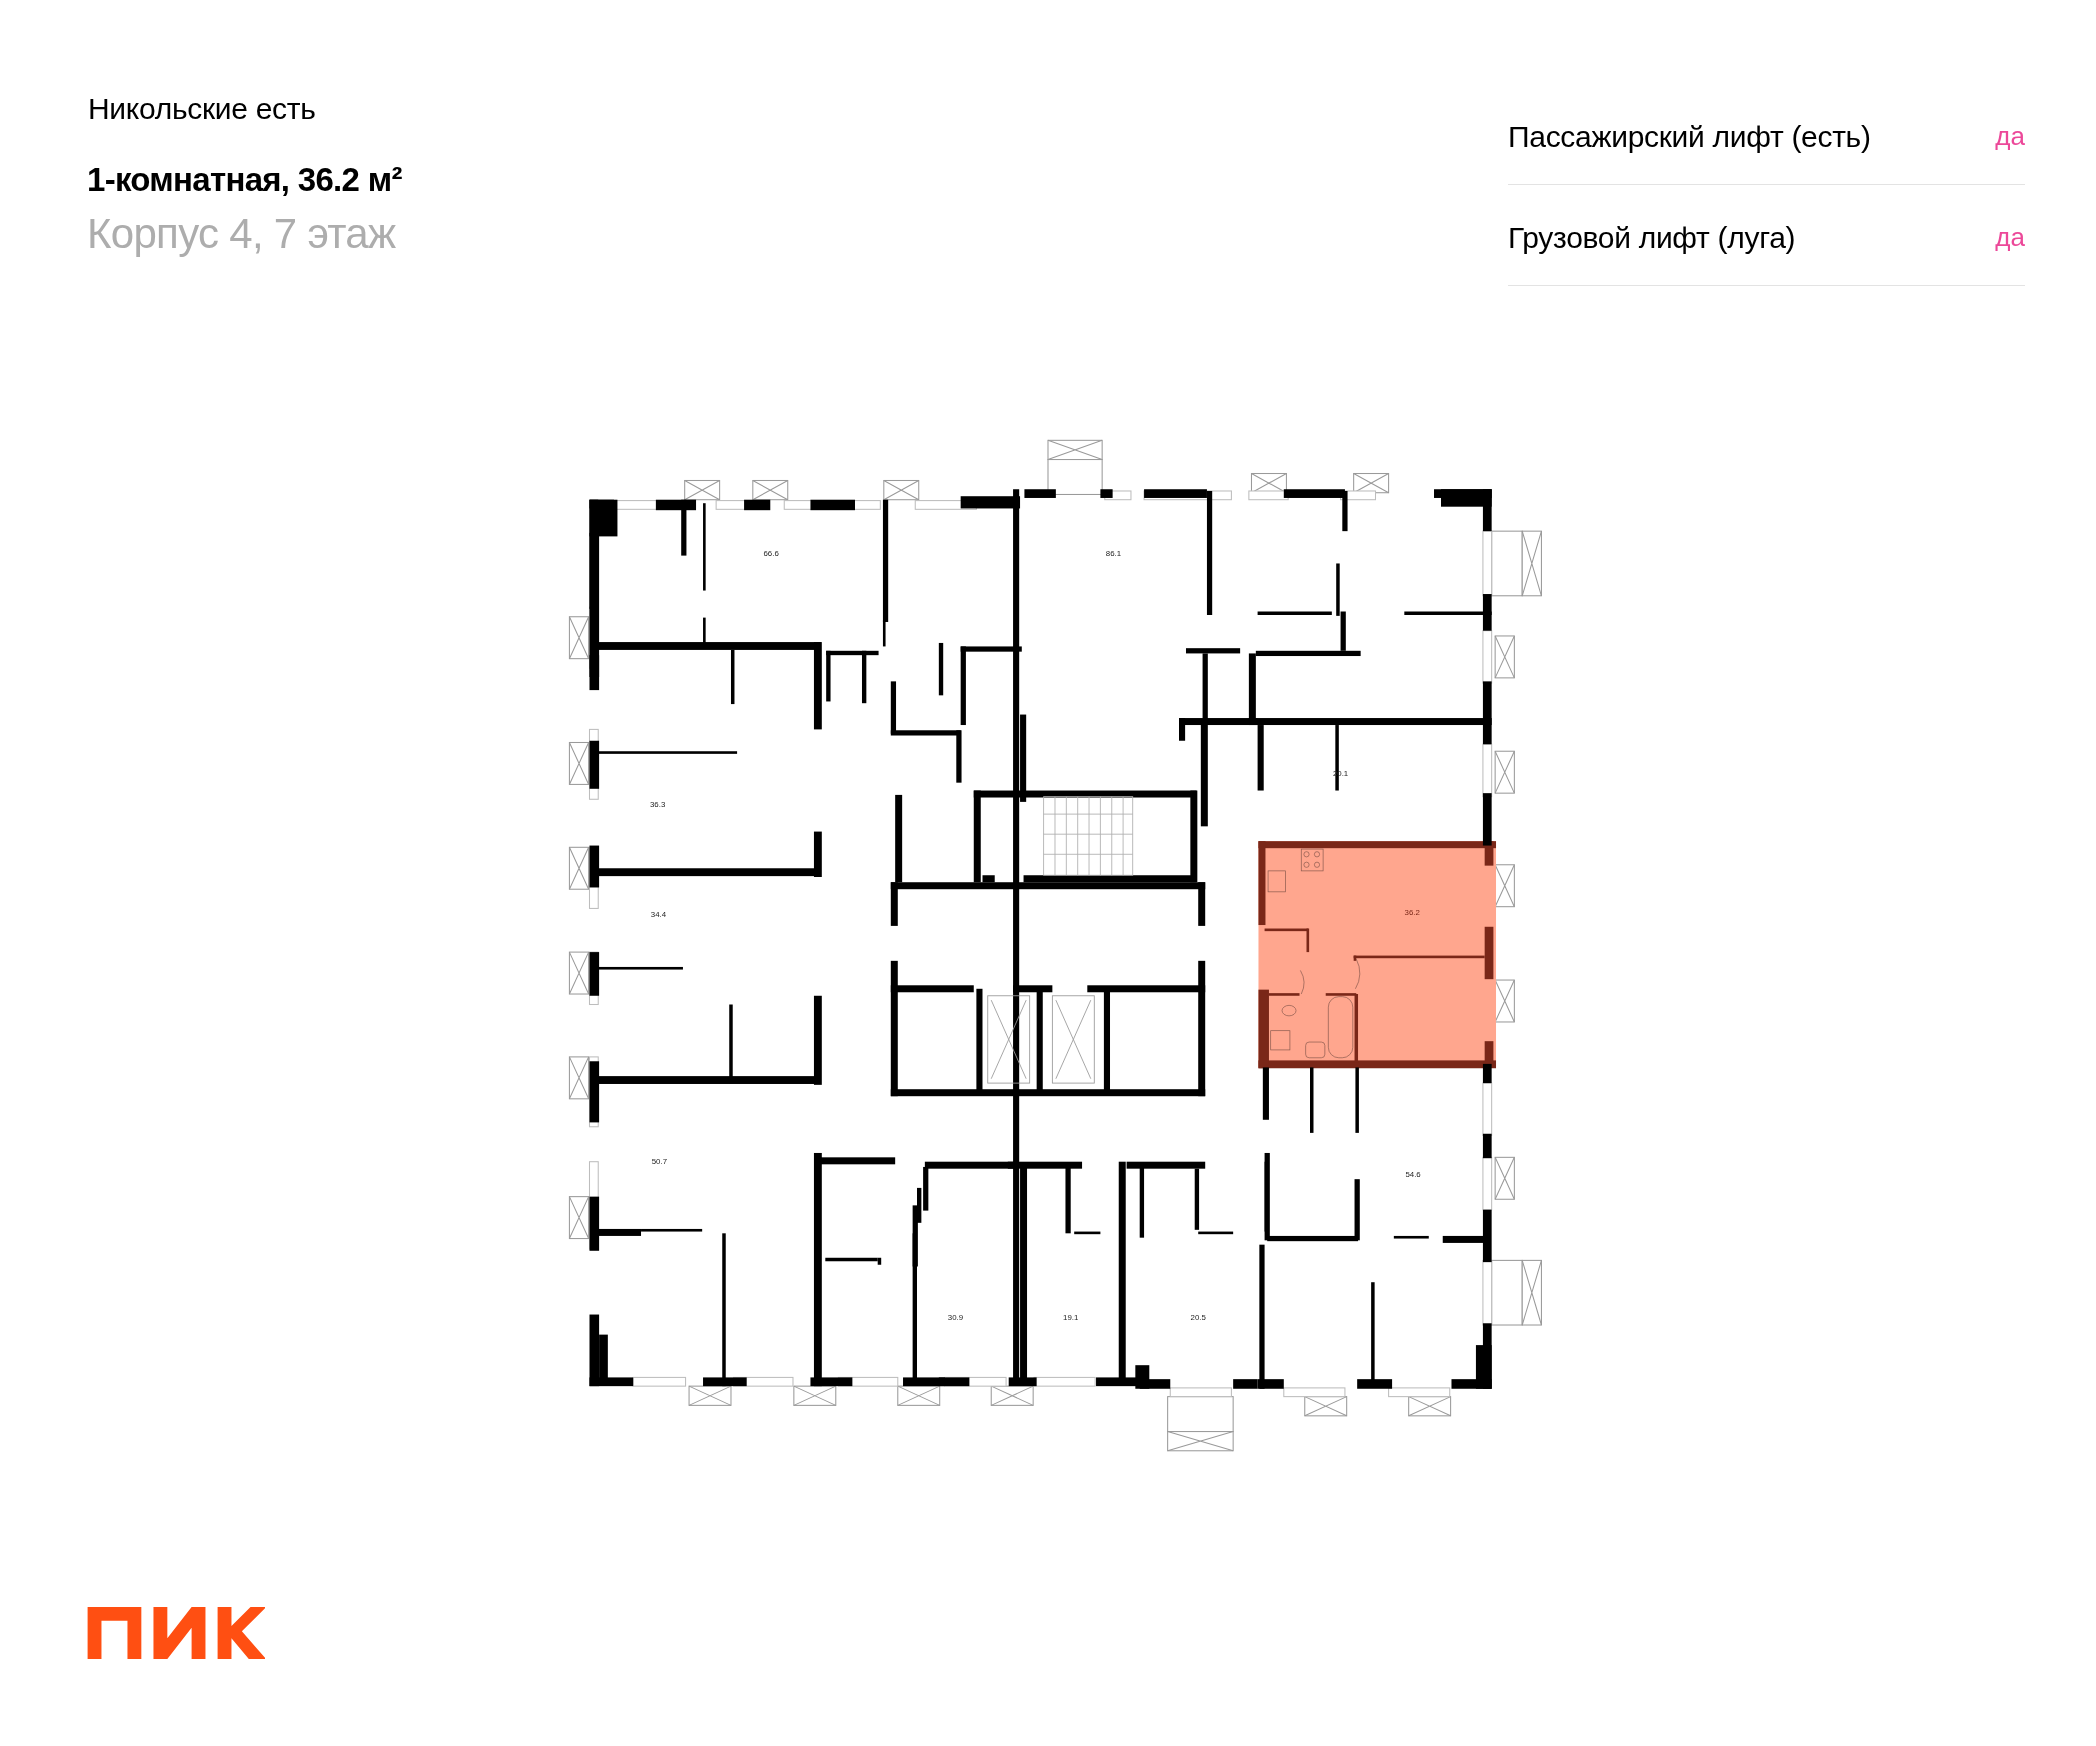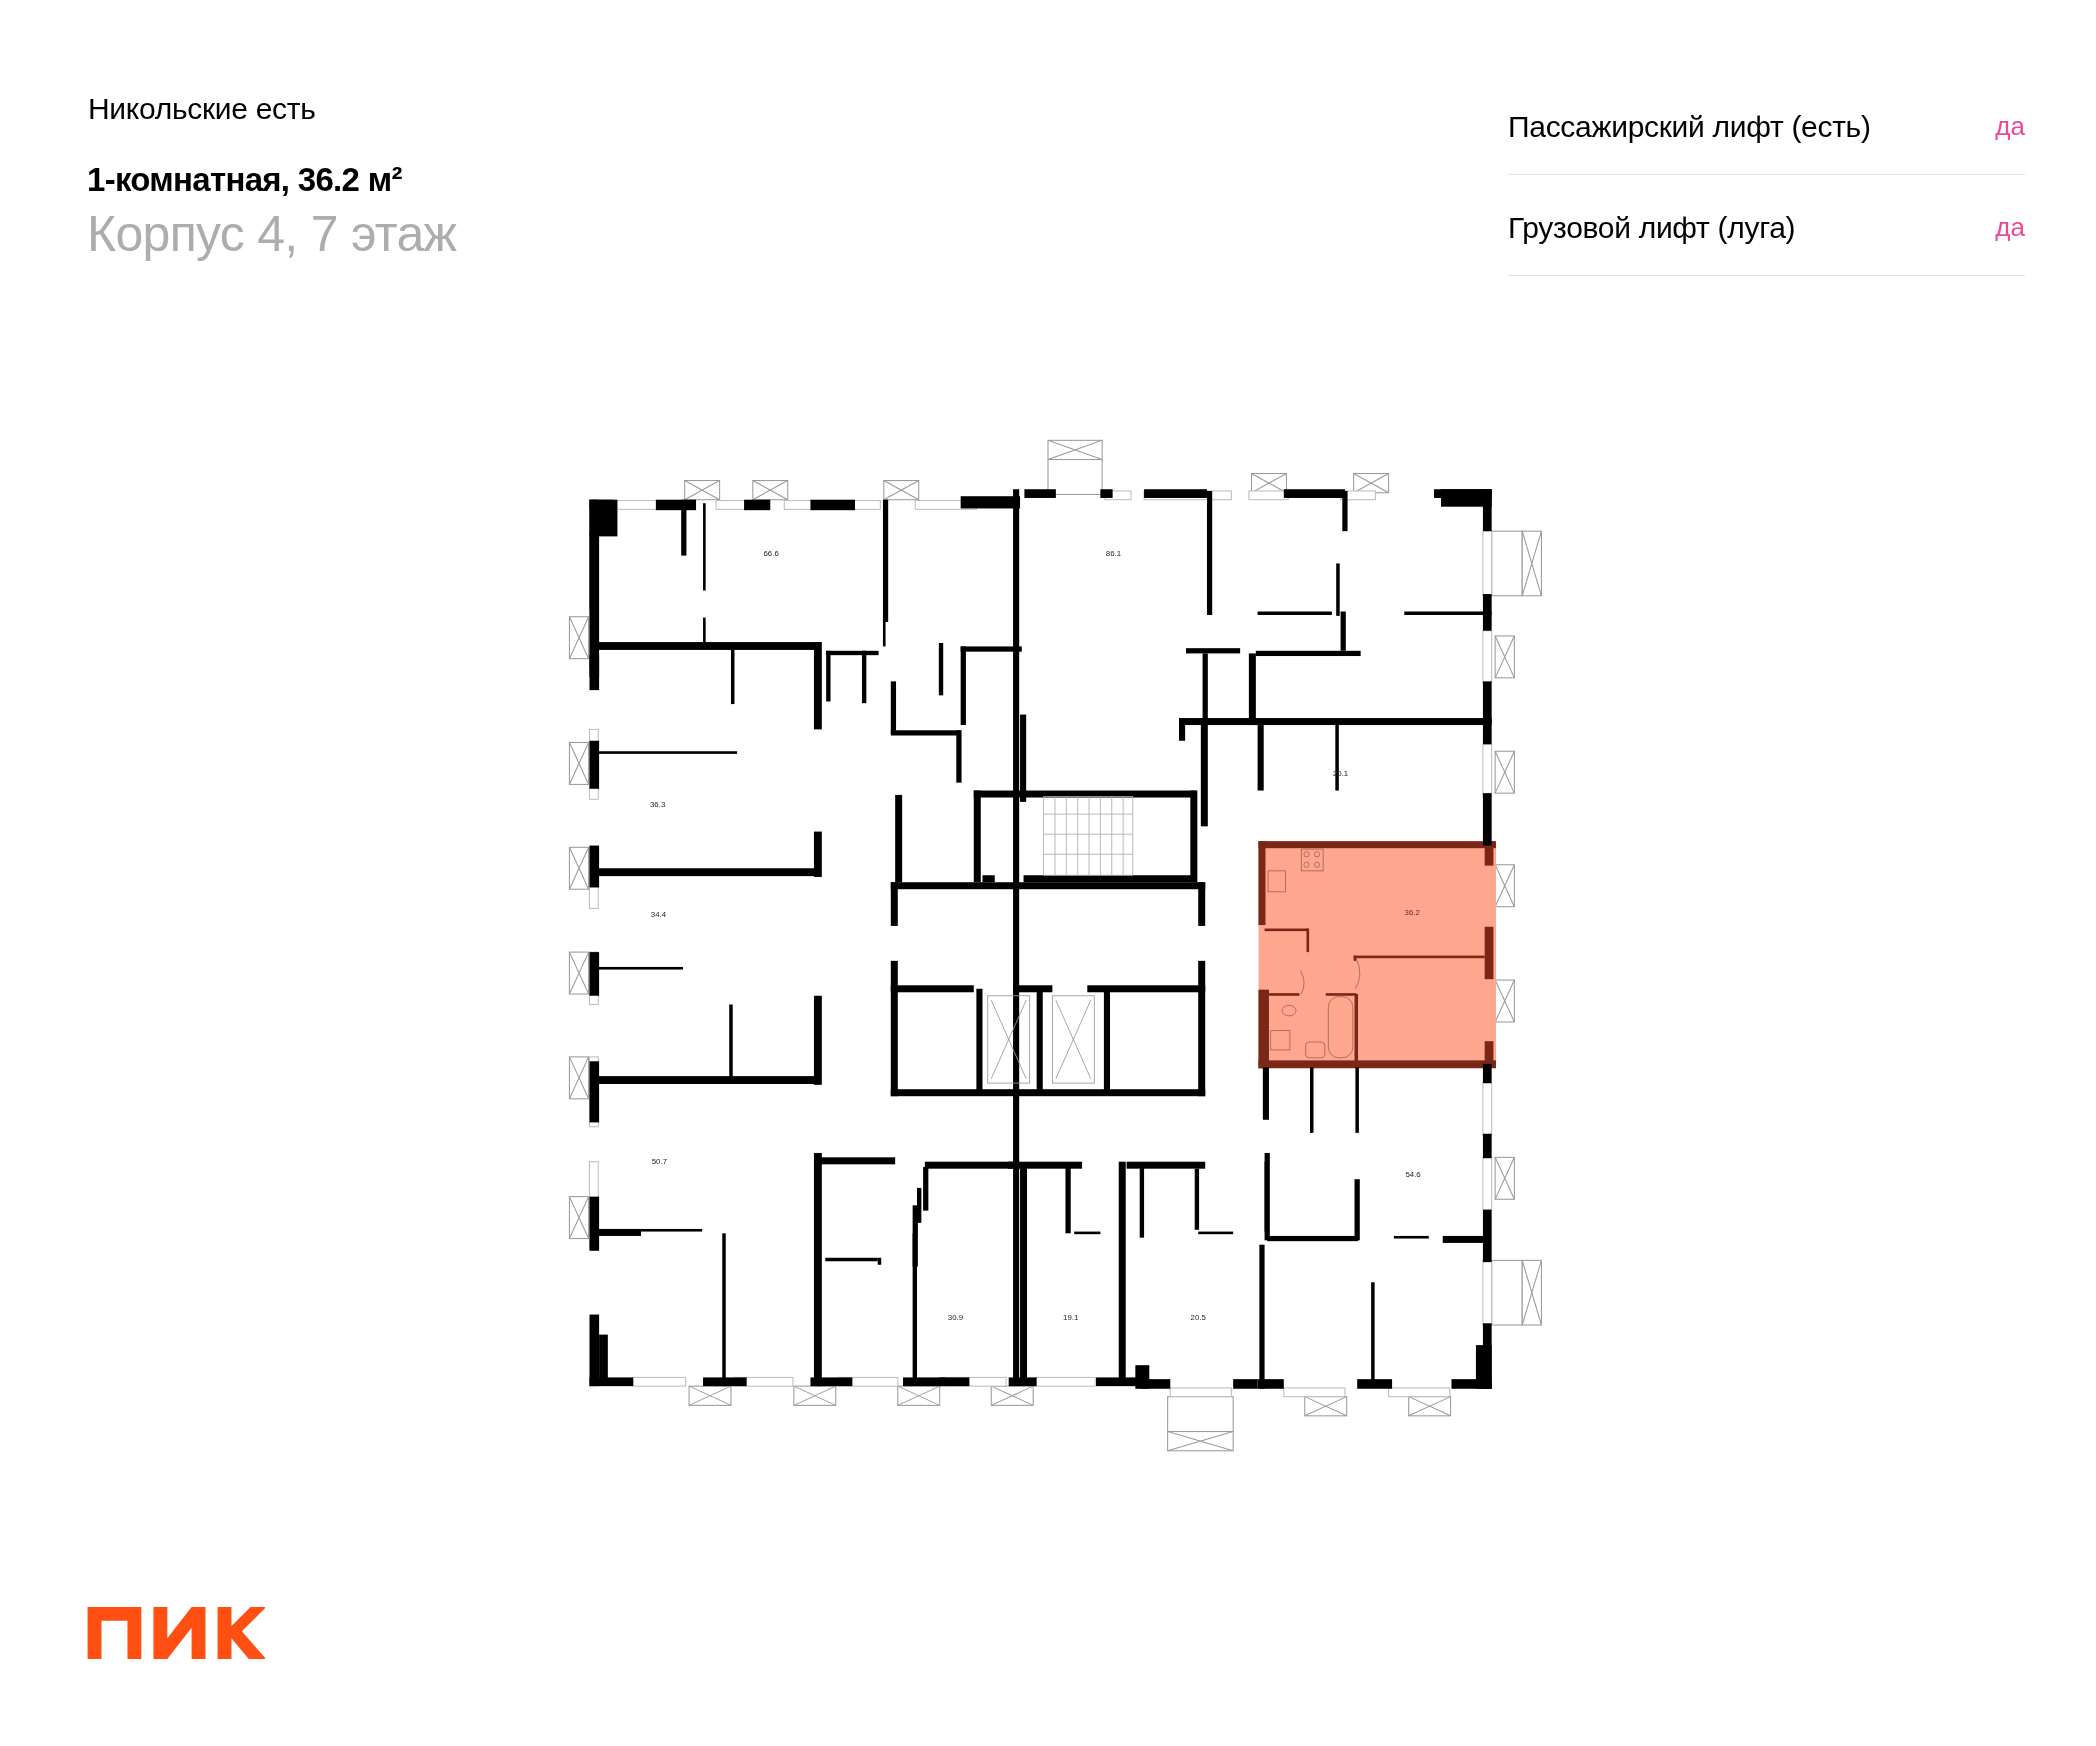--- a/index.html
+++ b/index.html
@@ -1,21 +1,21 @@
 <!DOCTYPE html>
 <html style="font-size:14px"><head>
 <meta charset="utf-8">
 <style>
   html, body { margin: 0; padding: 0; background: #ffffff; }
   body { width: 2096px; height: 1747px; position: relative; overflow: hidden;
          font-family: "Liberation Sans", "DejaVu Sans", sans-serif; color: #000; }
   .project { position: absolute; left: 88px; top: 91px; font-size: 30px; line-height: 35px; letter-spacing: -0.3px; }
   .title { position: absolute; left: 87px; top: 154px; font-size: 33px; line-height: 52px; letter-spacing: -0.7px; font-weight: 700; }
-  .subtitle { position: absolute; left: 87px; top: 208px; font-size: 50px; line-height: 52px; letter-spacing: -0.7px; color: #adadad; font-weight: 500; }
-  .features { position: absolute; left: 1508px; top: 74px; width: 517px; }
+  .subtitle { position: absolute; left: 87px; top: 208px; font-size: 42px; line-height: 52px; letter-spacing: -0.7px; color: #adadad; font-weight: 500; }
+  .features { position: absolute; left: 1508px; top: 84px; width: 517px; }
   .feature-row { display: flex; justify-content: space-between; align-items: center; height: 101px; border-bottom: 1.7px solid #e3e3e3; box-sizing: border-box; }
   .feature-label { font-size: 30px; letter-spacing: -0.3px; padding-top: 5.2px; }
   .feature-value { font-size: 26px; color: #ec4899; padding-top: 5.2px; }
   .plan { position: absolute; left: 0; top: 0; width: 2096px; height: 1747px; }
   .logo { position: absolute; left: 87px; top: 1607px; width: 178px; height: 52px; }
   .unit-label { font-family: "Liberation Sans", sans-serif; font-size: 9px; fill: #222; text-anchor: middle; }
 </style>
 </head>
 <body>
 

